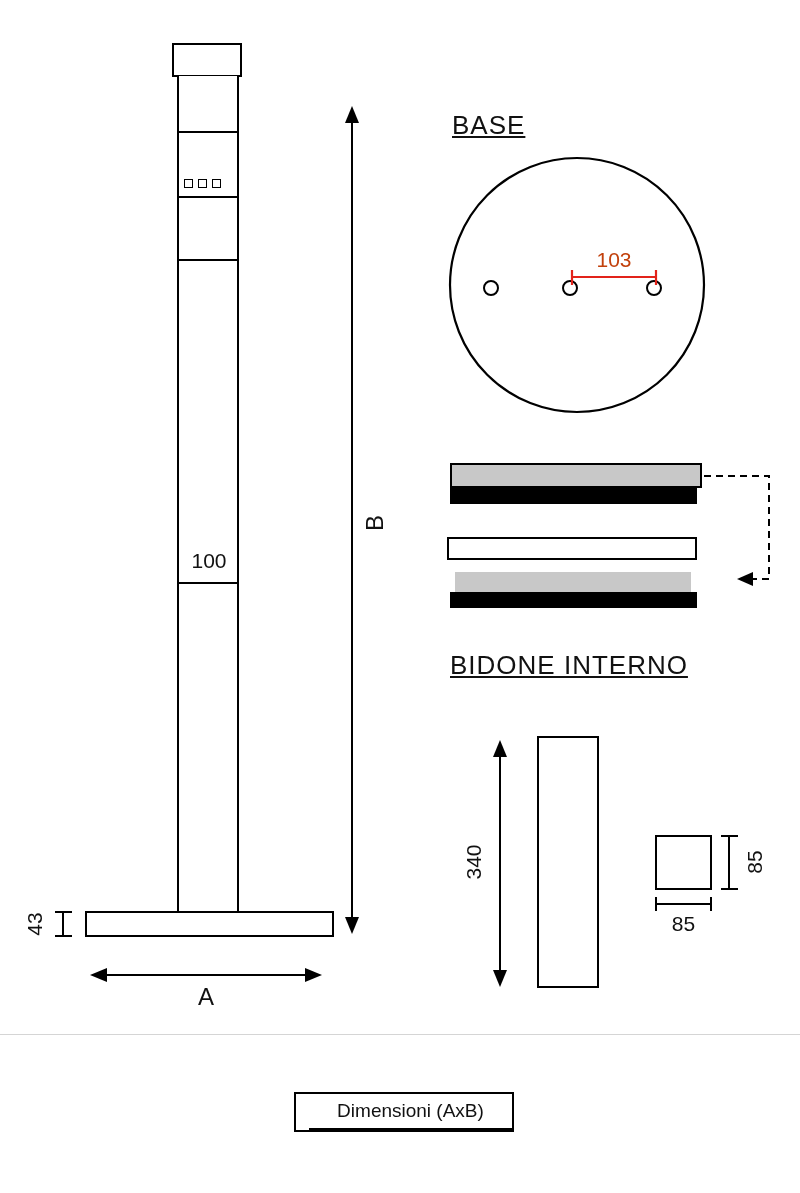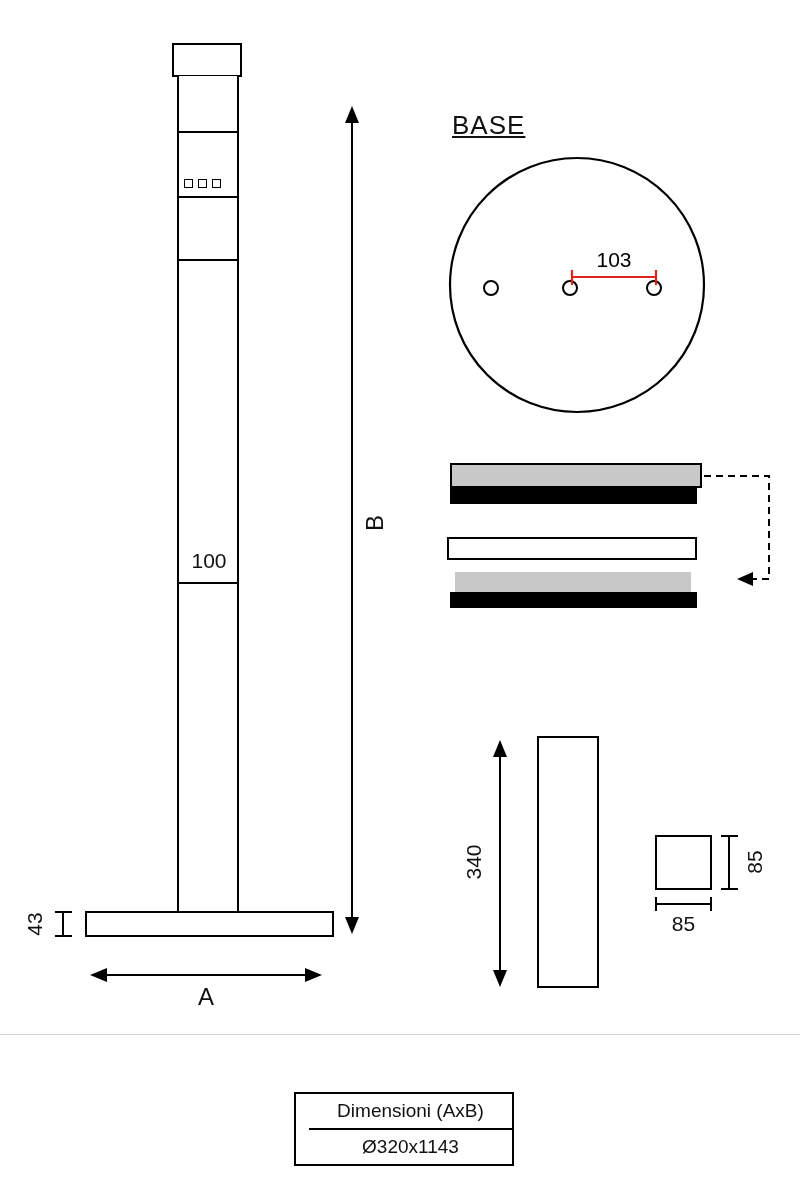--- a/index.html
+++ b/index.html
@@ -7,21 +7,21 @@
   .canvas {
     position:relative; width:800px; height:1193px; background:#ffffff;
     font-family:"Liberation Sans", sans-serif; color:#1a1a1a; overflow:hidden;
   }
   .abs { position:absolute; }
   .rect { position:absolute; border:2px solid #000; background:#fff; }
   .fillblack { position:absolute; background:#000; }
   .fillgray { position:absolute; background:#c8c8c8; }
   .hline { position:absolute; background:#000; height:2px; }
   .dim { font-size:21px; color:#111; }
-  .red { color:#000000; }
+  .red { color:#c2410c; }
   .rot { display:flex; align-items:center; justify-content:center; transform:rotate(-90deg); }
   .section-title { font-size:26px; letter-spacing:1px; color:#111;text-decoration:underline; }
   .big-label { font-size:24px; color:#111; }
   .overlay { position:absolute; left:0; top:0; pointer-events:none; }
   .divider { position:absolute; left:0; width:800px; height:1px; background:#d5d5d5; }
   .main-title { position:absolute; left:0; right:0; text-align:center; font-size:30px; letter-spacing:0.5px; color:#111; }
   .dim-table { position:absolute; border:2px solid #000; background:#fff;padding-left:13px; }
   .trow { text-align:center; font-size:19px; padding:6px 4px; color:#111; }
   .thead { border-bottom:2px solid #000; }
 </style>
@@ -51,20 +51,21 @@
   <div class="abs section-title" style="left:452px; top:110px;">BASE</div>
 
   <div class="abs dim red" style="left:572px; top:248px; width:84px; text-align:center;">103</div>
 
   <div class="fillgray" style="left:450px; top:463px; width:252px; height:25px; border:2px solid #000;"></div>
   <div class="fillblack" style="left:450px; top:488px; width:247px; height:16px;"></div>
   <div class="rect" style="left:447px; top:537px; width:250px; height:23px;"></div>
   <div class="fillgray" style="left:455px; top:572px; width:236px; height:20px;"></div>
   <div class="fillblack" style="left:450px; top:592px; width:247px; height:16px;"></div>
 
+  <div class="abs section-title" style="left:450px; top:650px;">BIDONE INTERNO</div>
 
   <div class="rect" style="left:537px; top:736px; width:62px; height:252px;"></div>
 
   <div class="abs dim rot" style="left:446px; top:851px; width:56px; height:22px;">340</div>
 
   <div class="rect" style="left:655px; top:835px; width:57px; height:55px;"></div>
 
   <div class="abs dim rot" style="left:736px; top:852px; width:38px; height:20px;">85</div>
 
   <div class="abs dim" style="left:655px; top:912px; width:57px; text-align:center;">85</div>
@@ -130,16 +131,15 @@
       <line x1="656" y1="897" x2="656" y2="911"></line>
       <line x1="711" y1="897" x2="711" y2="911"></line>
     </g>
   </svg>
 
   <div class="divider" style="top:1034px;"></div>
 
 
   <div class="dim-table" style="left:294px; top:1092px; width:220px;">
     <div class="trow thead">Dimensioni (AxB)</div>
-    <div class="trow">Ø320x1143</div>
   </div>
 
 </div>
 
 </body></html>

